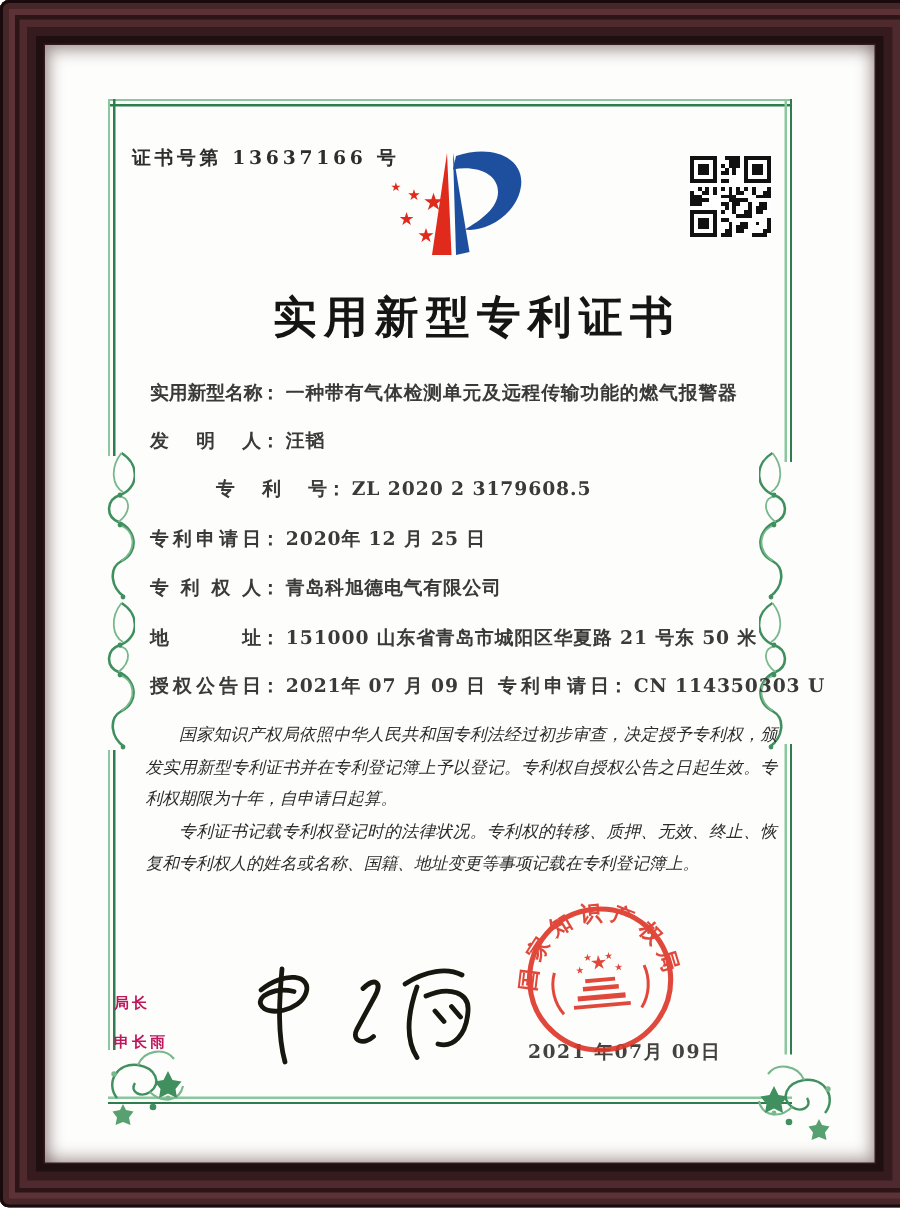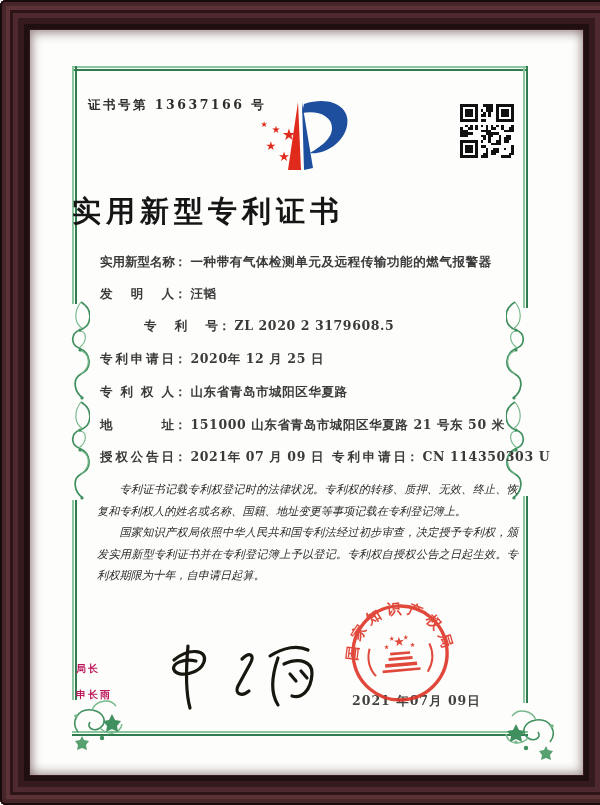--- a/index.html
+++ b/index.html
@@ -19,21 +19,21 @@
        box-shadow:inset 3px 4px 10px rgba(45,18,18,.38), inset -3px -4px 10px rgba(45,18,18,.30);}
   
   .gb-h{position:absolute;height:5px;
     background:linear-gradient(180deg,#8ac69e 0 1.6px,transparent 1.6px 3.4px,#2f7d4f 3.4px 5px);}
   .gb-v{position:absolute;width:5px;
     background:linear-gradient(90deg,#8ac69e 0 1.6px,transparent 1.6px 3.4px,#2f7d4f 3.4px 5px);}
   .orn{position:absolute;}
   
   .cert-no{position:absolute;left:88px;top:97px;font-size:12.5px;font-weight:600;
            color:#2e2e2e;letter-spacing:2.5px;}
-  .title{position:absolute;left:72px;width:492px;top:192px;
+  .title{position:absolute;left:72px;width:492px;top:192px;text-align:center;
          font-size:29px;font-weight:700;letter-spacing:5px;color:#151515;}
   .frow{position:absolute;left:100px;white-space:nowrap;font-size:12.5px;
         font-weight:600;color:#3a3a3a;}
   .lbl{display:inline-block;width:74px;text-align:justify;text-align-last:justify;vertical-align:bottom;}
   .cl{display:inline-block;margin-right:4px;}
   .val{letter-spacing:.6px;}
   .pair2{position:absolute;left:232px;top:0;}
   .paras{position:absolute;left:97px;top:479px;width:421px;font-size:11.2px;
          line-height:21.6px;font-style:italic;color:#2b2b2b;font-weight:500;}
   .paras p{margin:0;text-indent:2em;text-align:justify;}
@@ -239,35 +239,35 @@
   <div class="frow" style="top:254px;">
     <span class="lbl">实用新型名称</span><span class="cl">：</span><span class="val">一种带有气体检测单元及远程传输功能的燃气报警器</span>
   </div>
   <div class="frow" style="top:318px;margin-left:44px;">
     <span class="lbl">专利号</span><span class="cl">：</span><span class="val">ZL 2020 2 3179608.5</span>
   </div>
   <div class="frow" style="top:351px;">
     <span class="lbl">专利申请日</span><span class="cl">：</span><span class="val">2020年 12 月 25 日</span>
   </div>
   <div class="frow" style="top:384px;">
-    <span class="lbl">专利权人</span><span class="cl">：</span><span class="val">山东省青岛市城阳区华夏路</span>
+    <span class="lbl">专利权人</span><span class="cl">：</span><span class="val">青岛科旭德电气有限公司</span>
   </div>
   <div class="frow" style="top:417px;">
     <span class="lbl">地址</span><span class="cl">：</span><span class="val">151000 山东省青岛市城阳区华夏路 21 号东 50 米</span>
   </div>
   <div class="frow" style="top:449px;">
     <span class="lbl">授权公告日</span><span class="cl">：</span><span class="val">2021年 07 月 09 日</span>
     <span class="pair2">
       <span class="lbl">专利申请日</span><span class="cl">：</span><span class="val">CN 114350303 U</span>
     </span>
   </div>
 
   <div class="paras">
+    <p>国家知识产权局依照中华人民共和国专利法经过初步审查，决定授予专利权，颁发实用新型专利证书并在专利登记簿上予以登记。专利权自授权公告之日起生效。专利权期限为十年，自申请日起算。</p>
     <p>专利证书记载专利权登记时的法律状况。专利权的转移、质押、无效、终止、恢复和专利权人的姓名或名称、国籍、地址变更等事项记载在专利登记簿上。</p>
-    <p>国家知识产权局依照中华人民共和国专利法经过初步审查，决定授予专利权，颁发实用新型专利证书并在专利登记簿上予以登记。专利权自授权公告之日起生效。专利权期限为十年，自申请日起算。</p>
   </div>
 
   <div class="signer" style="top:662px;">局长</div>
   <div class="signer" style="top:688px;">申长雨</div>
 
   <svg class="sig-svg" width="178" height="80" viewBox="0 0 178 80">
     <g fill="none" stroke="#17170f" stroke-width="3.2" stroke-linecap="round">
       <path d="M38,12 C36,34 35,56 40,74"></path>
       <path d="M24,26 C40,13 58,16 54,28 C50,40 28,44 24,36 C21,30 33,24 46,27"></path>
       <path d="M92,25 C100,17 105,21 100,30 L88,52 C84,60 92,63 99,57"></path>

